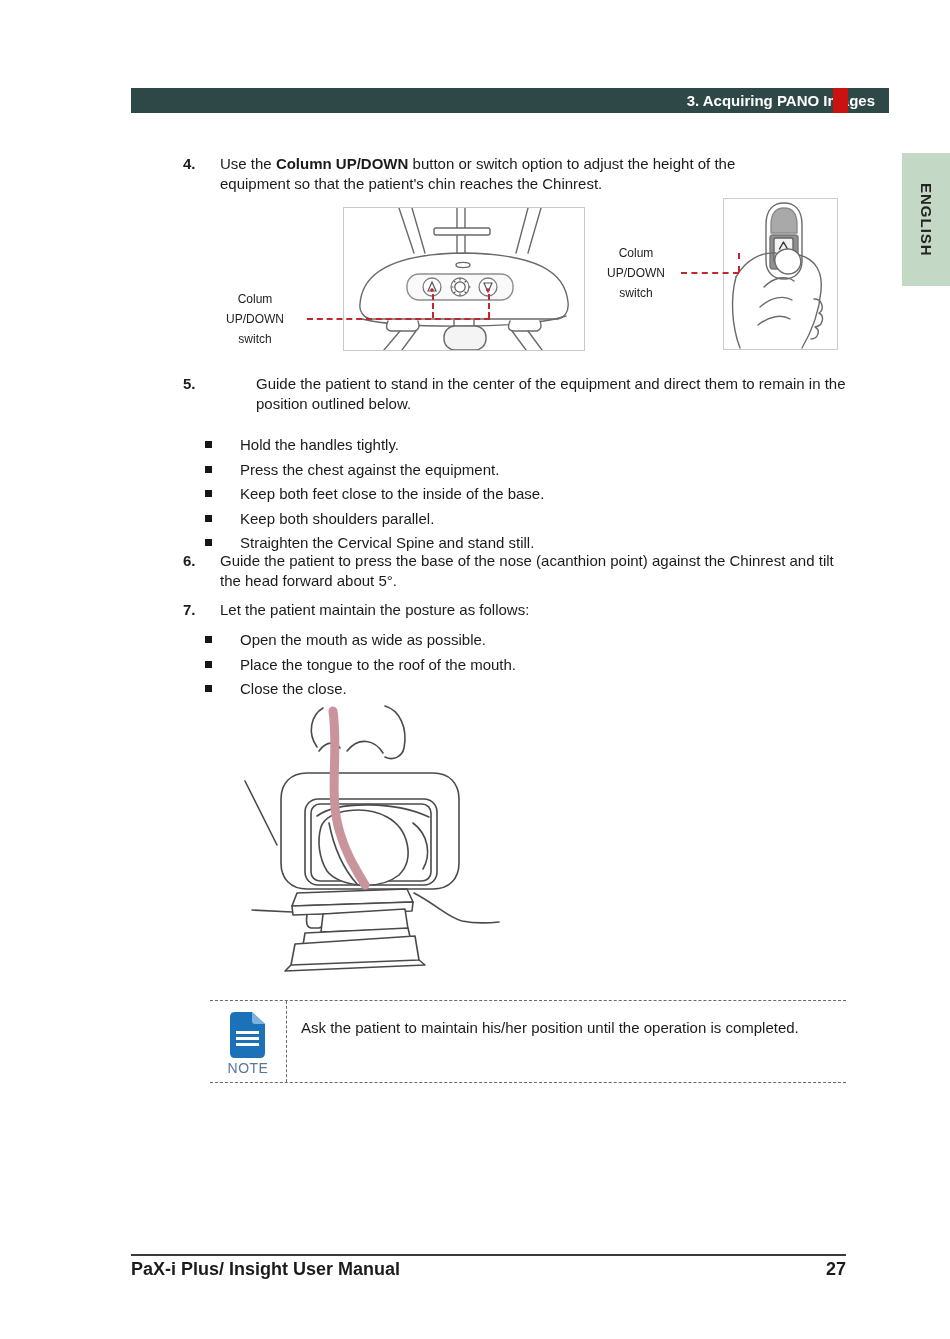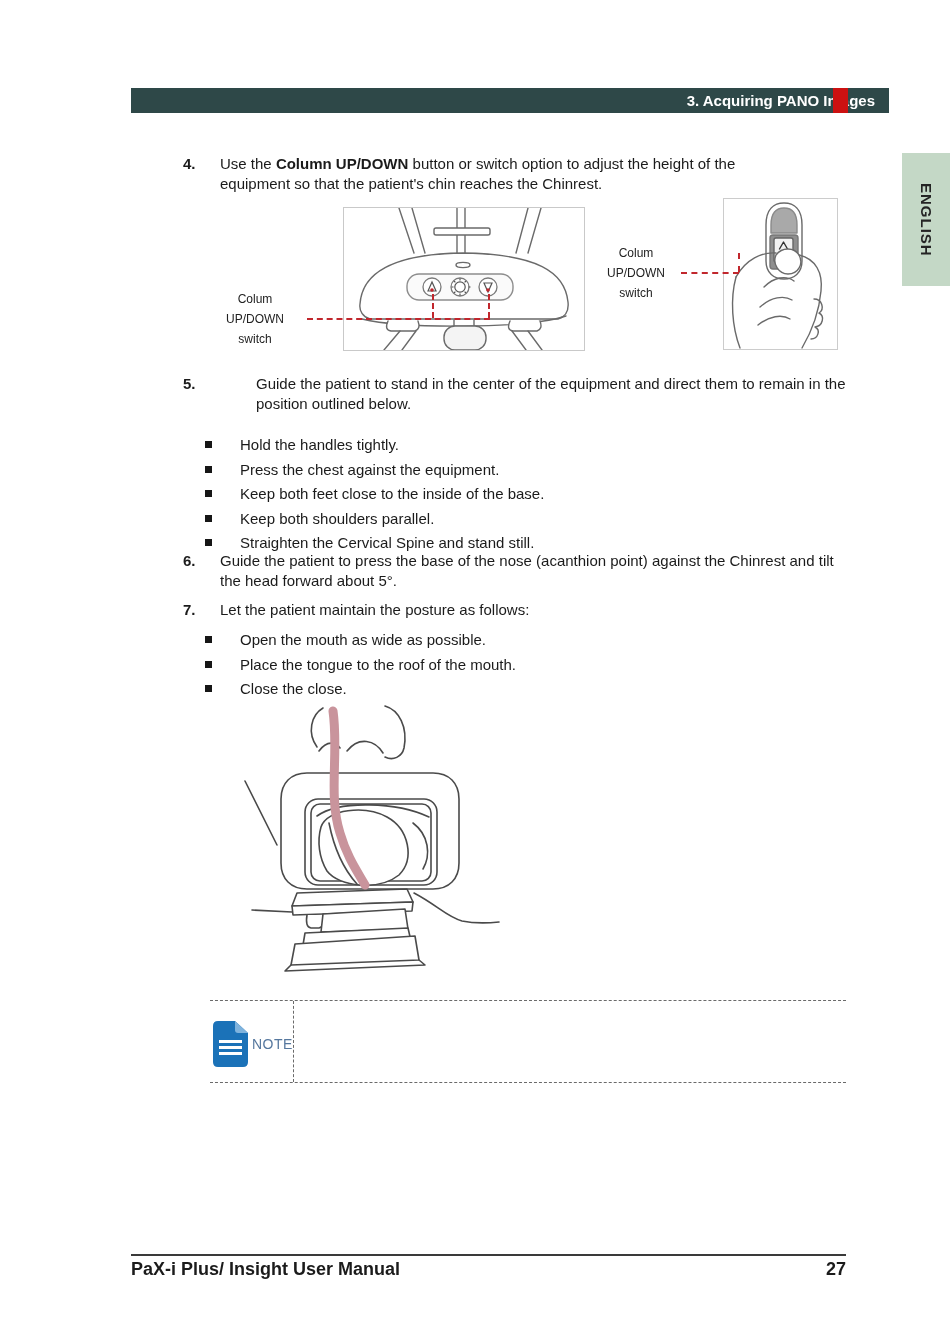--- a/index.html
+++ b/index.html
@@ -48,21 +48,21 @@
   .dv-switch { left:738px; top:253px; height:19px; }
   
   .head-fig { position:absolute; left:235px; top:703px; width:275px; height:287px; }
   
   .note-box {
     position:absolute; left:210px; top:1000px; width:636px; height:83px;
     border-top:1px dashed #6a6a6a; border-bottom:1px dashed #6a6a6a; display:flex;
   }
   .note-icon-cell {
     flex:0 0 77px; border-right:1px dashed #6a6a6a;
-    display:flex; flex-direction:row; align-items:center; justify-content:center; padding-top:4px;
+    display:flex; flex-direction:column; align-items:center; justify-content:center; padding-top:4px;
   }
   .note-word { font-size:14px; color:#55779e; letter-spacing:0.5px; margin-top:1px; }
   .note-text { font-size:15px; line-height:19.5px; padding:17px 0 0 14px; width:514px; }
   
   .foot-line { position:absolute; left:131px; top:1254px; width:715px; border-top:2px solid #3a3a3a; }
   .foot-row { position:absolute; left:131px; top:1259px; width:715px; display:flex; justify-content:space-between;
               font-size:18px; font-weight:bold; }
   svg { display:block; }
 </style>
 </head>
@@ -255,20 +255,21 @@
     <div class="note-icon-cell">
       <svg width="42" height="48" viewBox="0 0 42 48">
         <path d="M8,1 H25 L38,13 V42 Q38,47 33,47 H8 Q3,47 3,42 V6 Q3,1 8,1 Z" fill="#1b72b8"></path>
         <path d="M25,1 L38,13 H28 Q25,13 25,10 Z" fill="#7fb3dd"></path>
         <rect x="9" y="20" width="23" height="3" fill="#fff"></rect>
         <rect x="9" y="26" width="23" height="3" fill="#fff"></rect>
         <rect x="9" y="32" width="23" height="3" fill="#fff"></rect>
       </svg>
       <div class="note-word">NOTE</div>
     </div>
+    <div class="note-text">Ask the patient to maintain his/her position until the operation is completed.</div>
   </div>
 
   <div class="foot-line"></div>
   <div class="foot-row">
     <span>PaX-i Plus/ Insight User Manual</span>
     <span>27</span>
   </div>
 
 </div>
 

